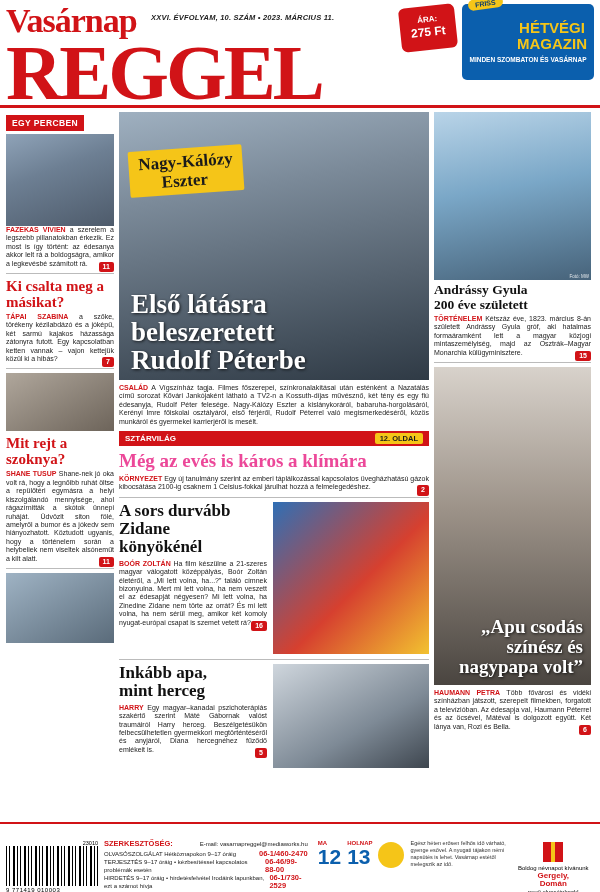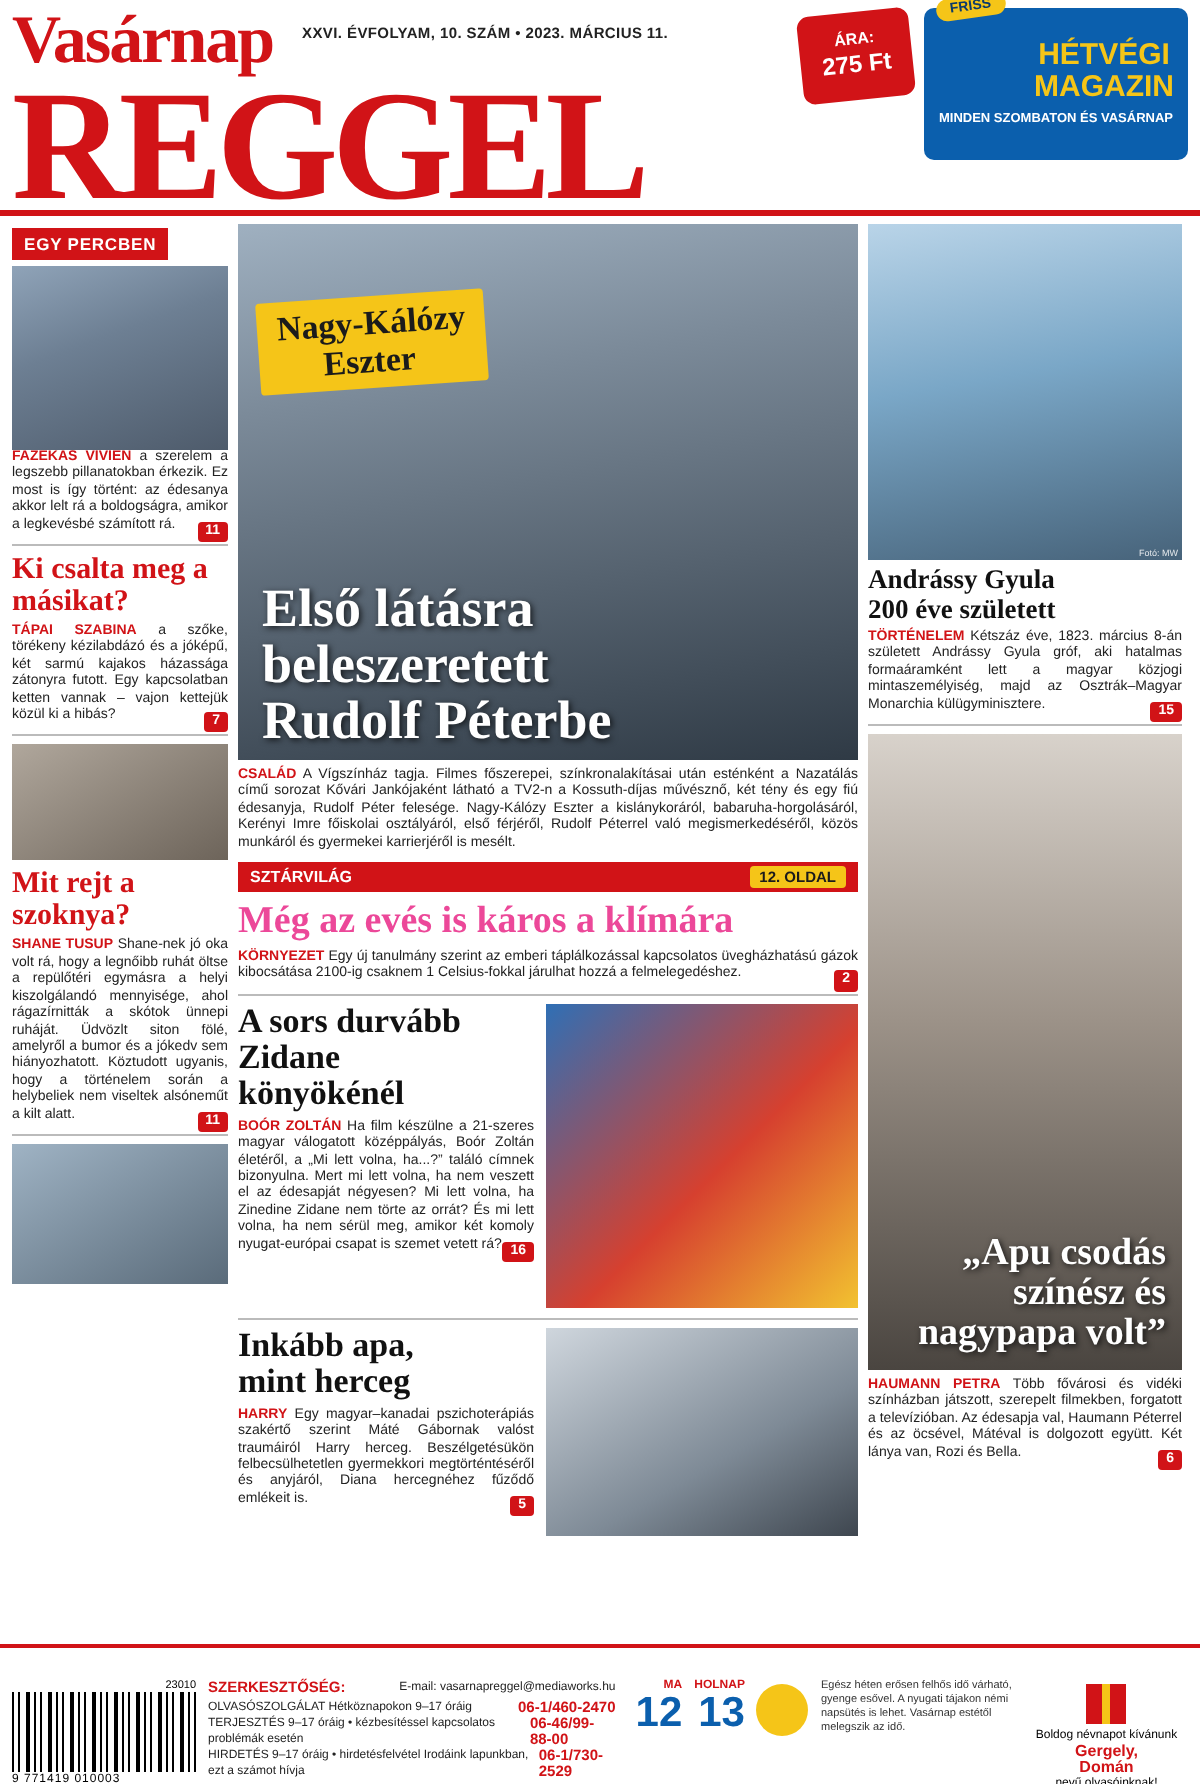--- a/index.html
+++ b/index.html
@@ -30,20 +30,21 @@
     display:inline-block;
   }
   .mast-meta {
     display:inline-block;
     font-size: 7.5px;
     font-weight: bold;
     color: #222;
     letter-spacing: .2px;
     vertical-align: 12px;
     margin-left: 10px;
+    font-style: italic;
   }
   .mast-title-2 {
     font-family: "Liberation Serif", serif;
     font-weight: bold;
     font-size: 78px;
     letter-spacing: -3px;
     color: #d11317;
     line-height: 66px;
     display:block;
     margin-top: 2px;
@@ -184,21 +185,21 @@
     height:40px; width:92px;
     background: repeating-linear-gradient(90deg,#000 0 1px,#fff 1px 3px,#000 3px 4px,#fff 4px 7px,#000 7px 9px,#fff 9px 11px);
   }
   .barcode-num { font-size:6px; letter-spacing:.5px; margin-top:1px;}
   .barcode-top { font-size:5.5px; text-align:right; width:92px;}
   .footer-mid { width:230px; font-size:6px; line-height:8px; color:#222; }
   .footer-mid h4 { font-size:7.5px; color:#d11317; margin-bottom:2px; }
   .foot-row { display:flex; justify-content:space-between; }
   .foot-phone { color:#d11317; font-weight:bold; font-size:7.5px; }
   .weather { display:flex; gap:6px; align-items:flex-start; padding-left:4px;}
-  .w-col { text-align:right; }
+  .w-col { text-align:left; }
   .w-lbl { font-size:6px; font-weight:bold; color:#d11317; }
   .w-temp { font-size:21px; font-weight:bold; color:#0b5fad; line-height:22px;}
   .w-desc { width:96px; font-size:5.5px; line-height:7px; color:#333;}
   .nameday { width:92px; font-size:6px; line-height:8px; text-align:center;}
   .nameday .big { color:#d11317; font-weight:bold; font-size:8px; display:block; }
   .sun { width:26px;height:26px;border-radius:50%;background:#f5c518; margin:2px auto; }
   .gift { width:20px;height:20px;background:#d11317;margin:2px auto; position:relative;}
   .gift:after{content:"";position:absolute;left:8px;top:0;width:4px;height:20px;background:#f5c518;}
 </style>
 </head>

